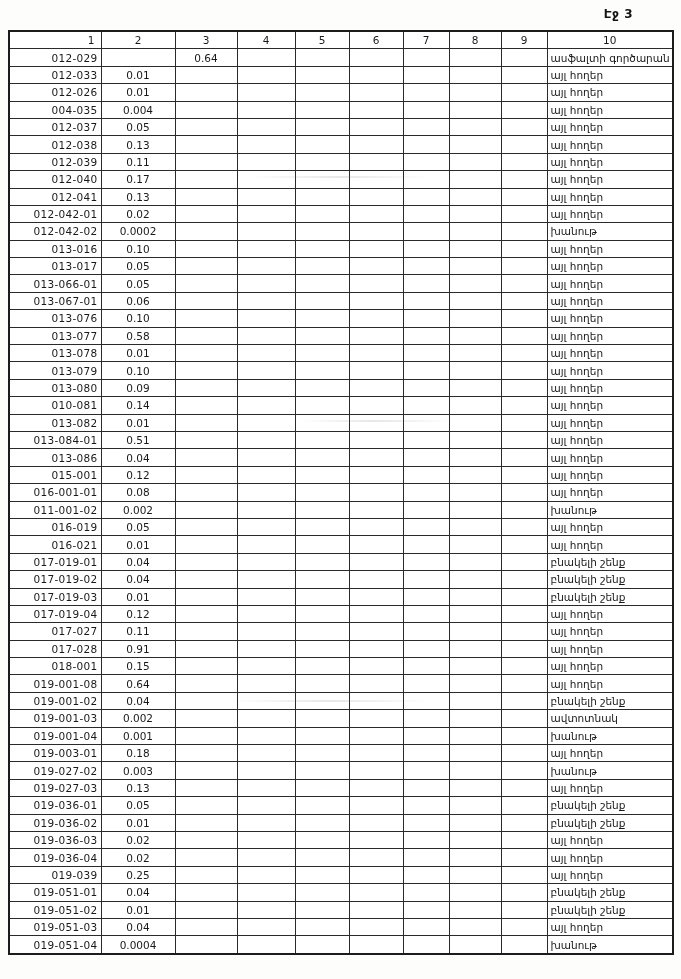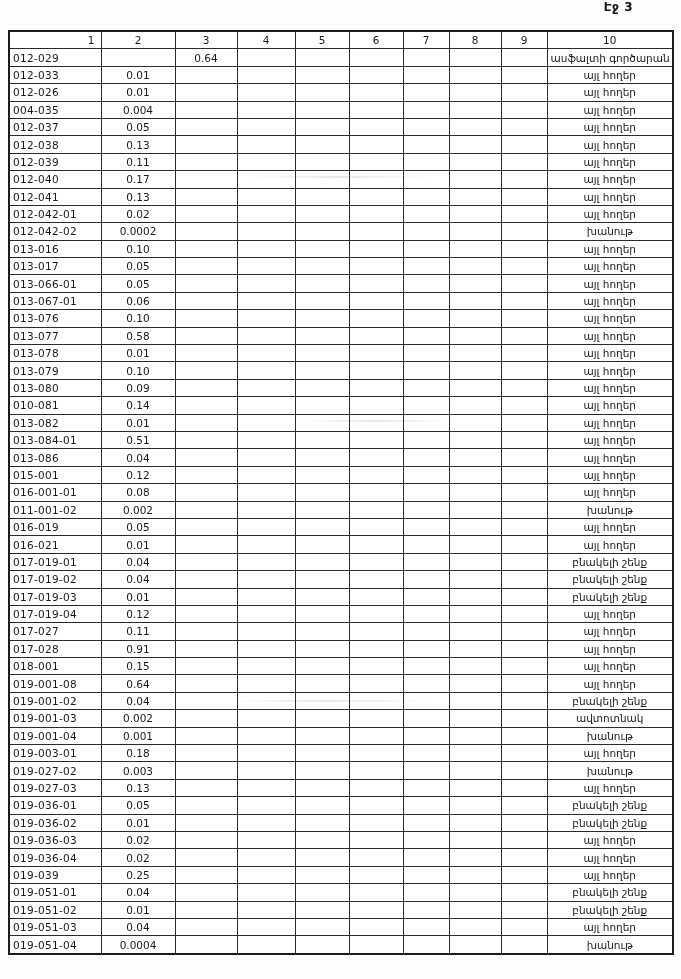--- a/index.html
+++ b/index.html
@@ -10,21 +10,21 @@
     color:#111;
     position:relative;
     overflow:hidden;
   }
   .page{
     position:absolute;inset:0;
     background:#fdfdfc;
   }
   .page-label{
     position:absolute;
-    top:0;right:48px;
+    top:7px;right:48px;
     font-size:12px;
     font-weight:bold;
     letter-spacing:0.5px;
     color:#141414;
   }
   table.scan{
     position:absolute;
     top:30px;left:8px;
     width:664px;
     border-collapse:collapse;
@@ -42,23 +42,23 @@
     color:#191919;
   }
   table.scan{border:2px solid #1c1c1c;}
   th.hdr{
     text-align:center;
     font-size:11px;
     height:14px;
     color:#222;
   }
   th.hdr.first{text-align:right;padding-right:6px;}
-  td.code{text-align:left;letter-spacing:0.3px;}
+  td.code{text-align:right;letter-spacing:0.3px;}
   td.val{text-align:center;}
-  td.use{text-align:center;font-size:10.5px;}
+  td.use{text-align:left;font-size:10.5px;}
   
   .smudge{
     position:absolute;
     background:linear-gradient(90deg,rgba(0,0,0,0)0%,rgba(120,120,120,.18)50%,rgba(0,0,0,0)100%);
     height:2px;border-radius:2px;
     pointer-events:none;
   }
 </style>
 </head>
 <body>

